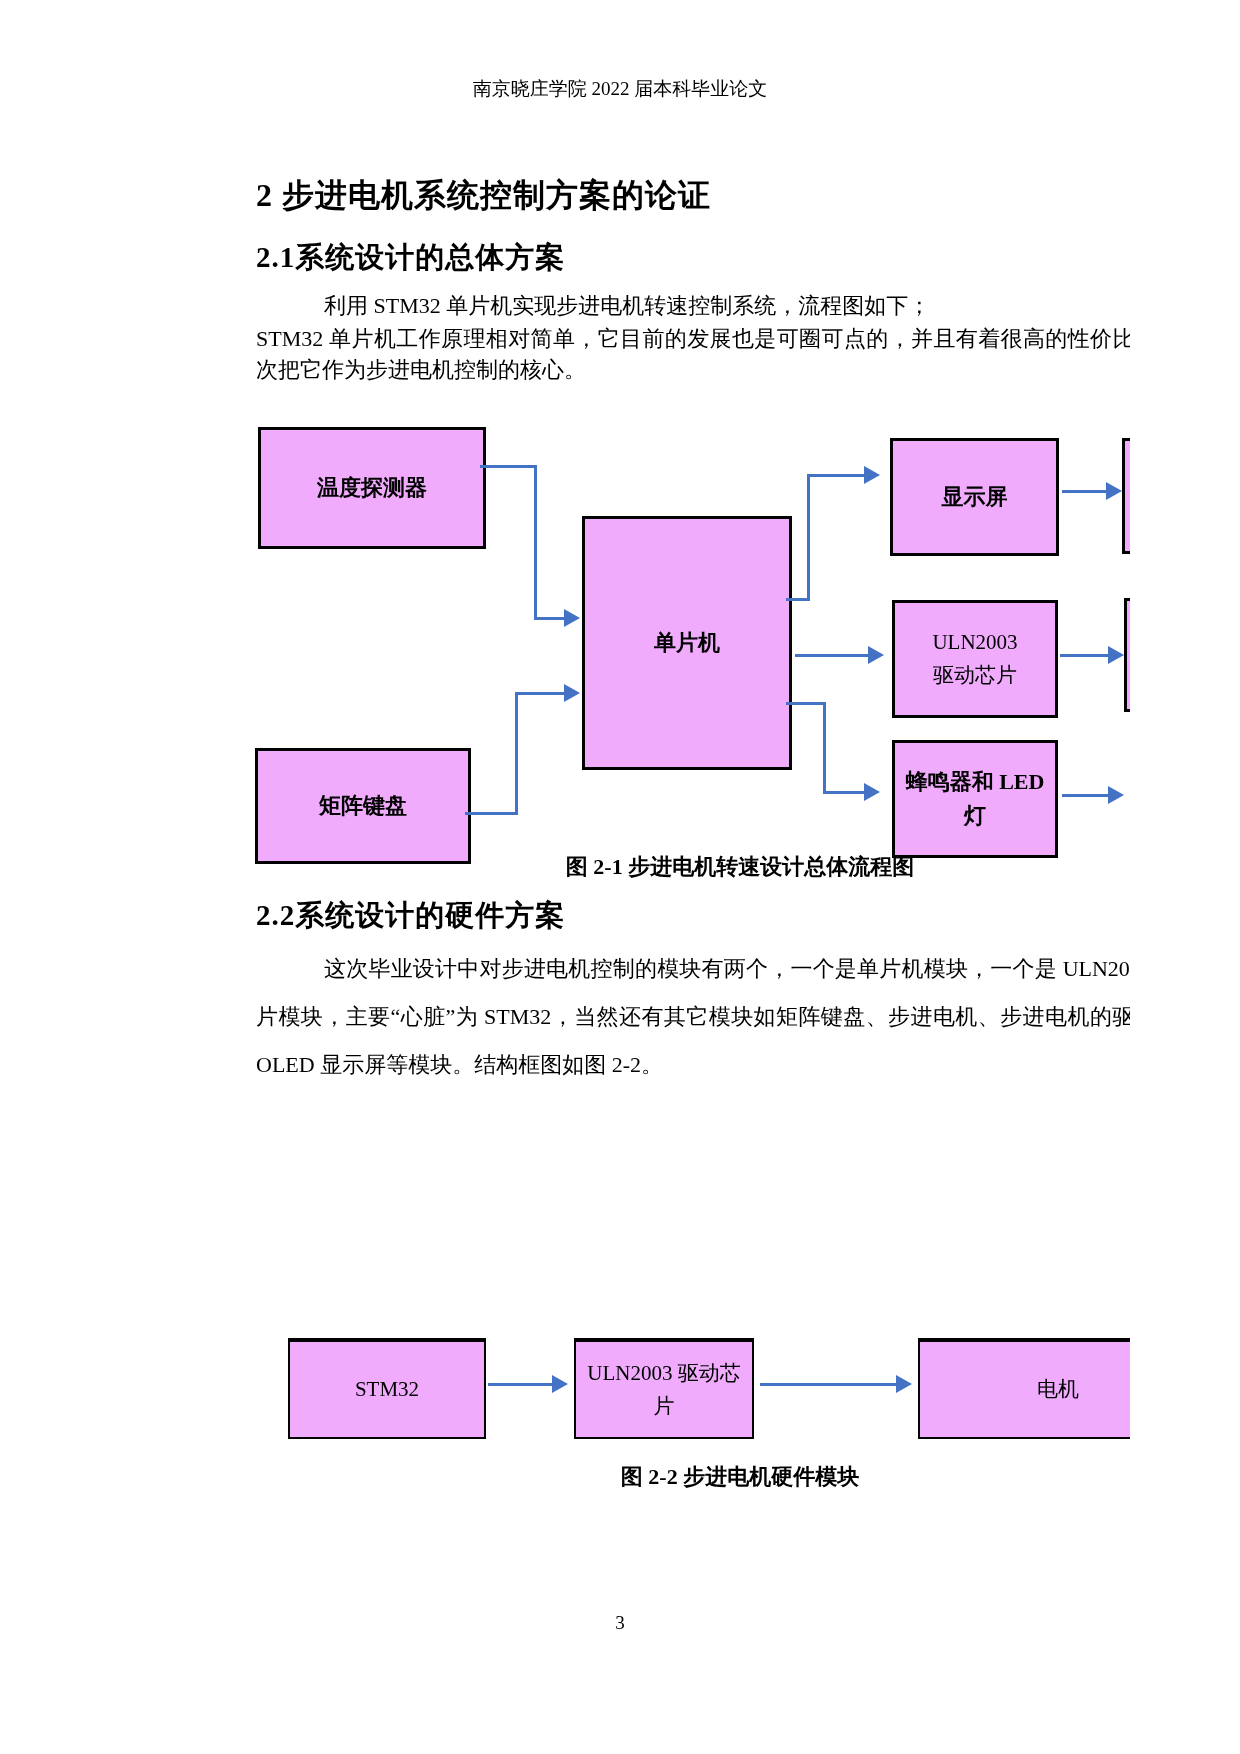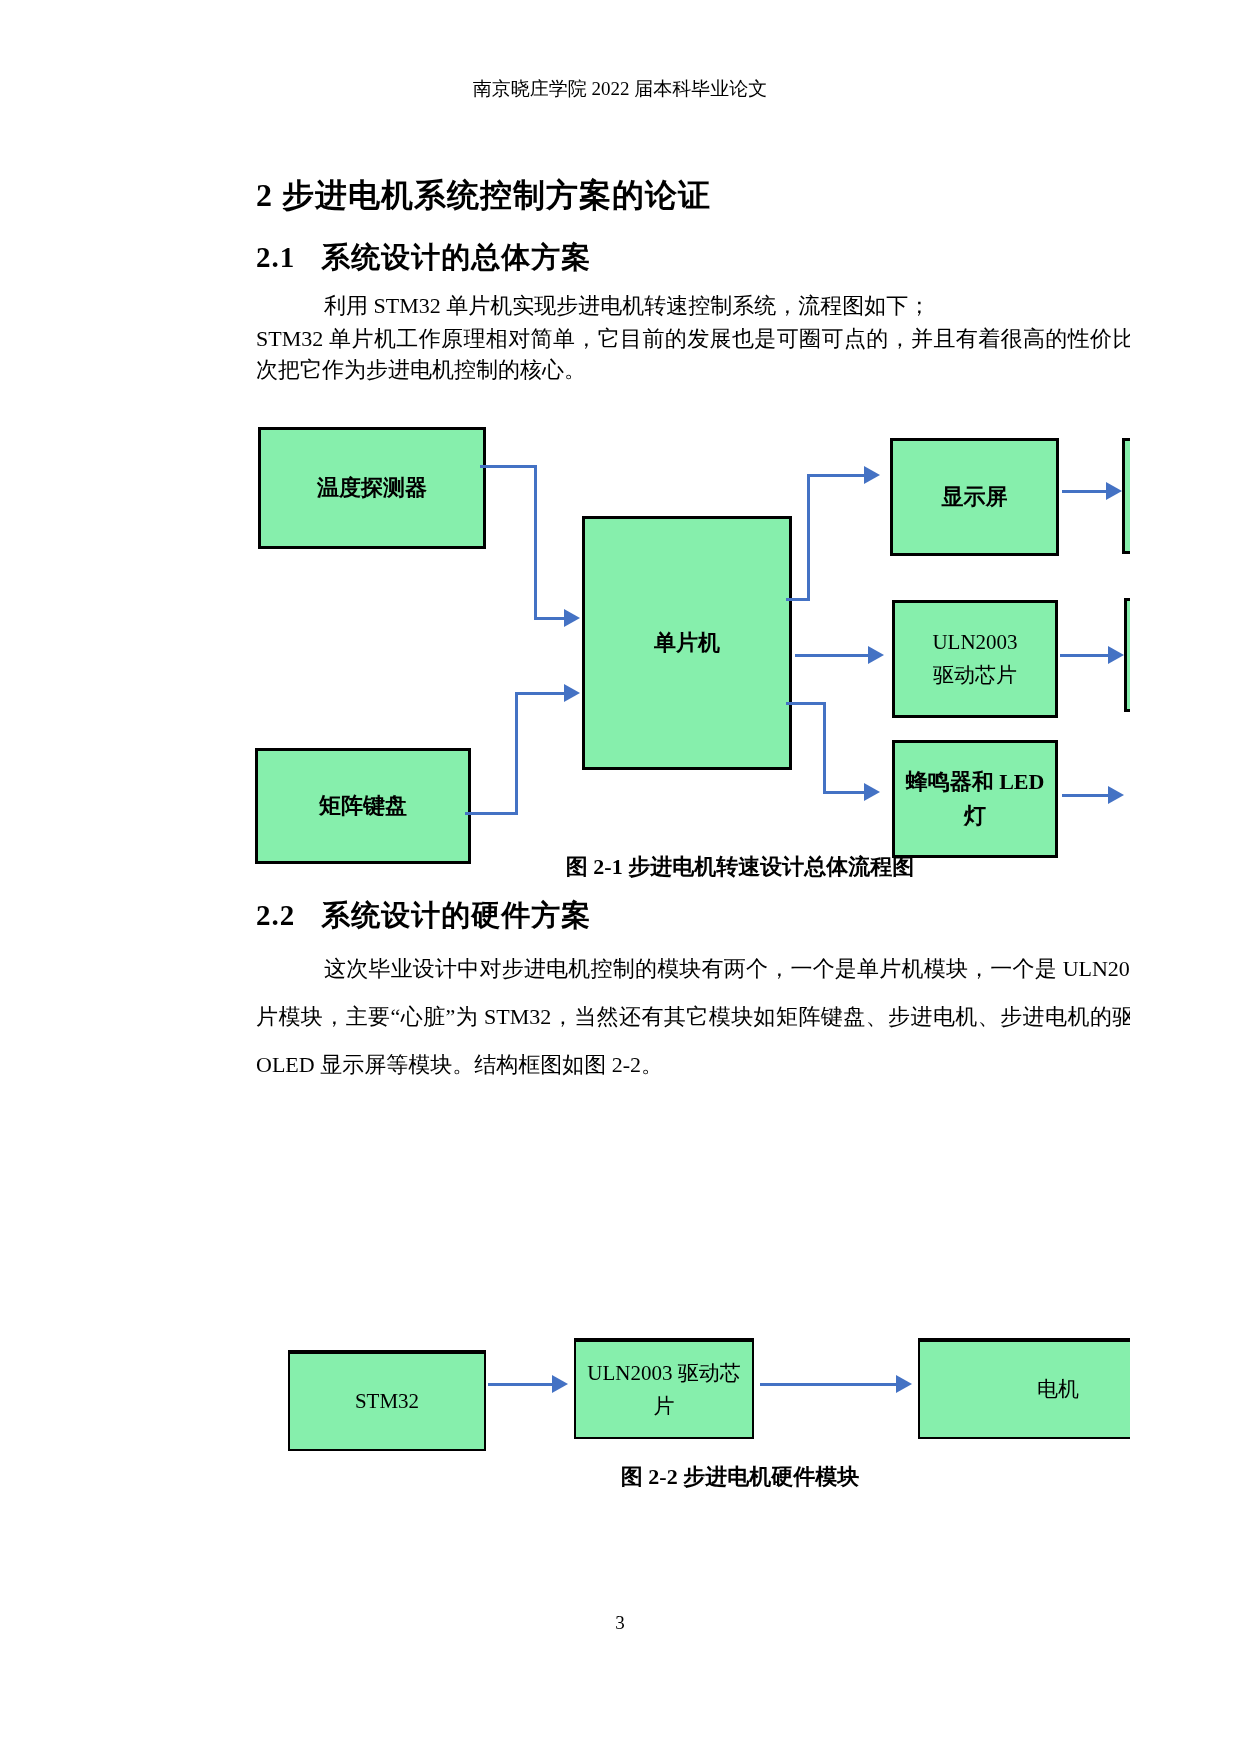--- a/index.html
+++ b/index.html
@@ -5,31 +5,31 @@
   html,body{margin:0;padding:0;background:#fff;}
   .page{
     position:relative;width:1020px;height:1754px;margin:0 auto;background:#fff;
     font-family:"Liberation Serif","DejaVu Serif",serif;color:#000;overflow:hidden;
   }
   .doc-header{position:absolute;top:76px;left:0;width:100%;text-align:center;font-size:19px;}
   .h1{position:absolute;top:174px;left:146px;font-size:32px;font-weight:bold;letter-spacing:1px;}
   .h2{position:absolute;left:146px;font-size:29px;font-weight:600;letter-spacing:1px;}
   #h2-1{top:238px;}
   #h2-2{top:896px;}
-  .sec-num{margin-right:26px;}
+  .sec-num{}
   .para{position:absolute;left:146px;width:968px;font-size:22px;text-align:justify;}
   #p1{top:290px;line-height:32px;text-indent:68px;}
   #p2{top:323px;line-height:31px;}
   #p3{top:945px;line-height:48px;text-indent:68px;}
   #p4{top:1089px;line-height:48px;}
   .fig{position:absolute;}
   #fig1{left:140px;top:420px;width:1060px;height:470px;}
   #fig2{left:146px;top:1338px;width:990px;height:100px;}
   .node{
-    position:absolute;border:3px solid #000;background:#86efac;
+    position:absolute;border:3px solid #000;background:#f0abfc;
     display:flex;align-items:center;justify-content:center;text-align:center;
     font-size:22px;font-weight:bold;white-space:pre-line;line-height:1.55;
   }
   .node.regular{font-weight:normal;font-size:21px;}
   #fig2 .node{border-width:2px;border-top-width:4px;font-weight:normal;font-size:21px;}
   .arrow{position:absolute;left:0;top:0;width:100%;height:100%;pointer-events:none;}
   .hline{position:absolute;height:3px;background:var(--arrow,#4472C4);}
   .vline{position:absolute;width:3px;background:var(--arrow,#4472C4);}
   .ahead{
     position:absolute;width:0;height:0;
@@ -147,21 +147,21 @@
   <div class="caption" id="cap1">图 2-1 步进电机转速设计总体流程图</div>
 
   <div class="h2" id="h2-2">
     <span class="sec-num">2.2</span><span>系统设计的硬件方案</span>
   </div>
 
   <div class="para" id="p3">这次毕业设计中对步进电机控制的模块有两个，一个是单片机模块，一个是 ULN2003 驱动芯片模块，主要“心脏”为 STM32，当然还有其它模块如矩阵键盘、步进电机、步进电机的驱动芯片、OLED 显示屏等模块。结构框图如图 2-2。</div>
 
   <div class="fig" id="fig2">
 
-    <div class="node" style="left:32px;top:12px;width:194px;height:95px;">
+    <div class="node" style="left:32px;top:0;width:194px;height:95px;">
       <span>STM32</span>
     </div>
 
     <div class="node" style="left:318px;top:0;width:176px;height:95px;">
       <span>ULN2003 驱动芯
 片</span>
     </div>
 
     <div class="node" style="left:662px;top:0;width:196px;height:95px;padding-left:40px;">
       <span>电机</span>

